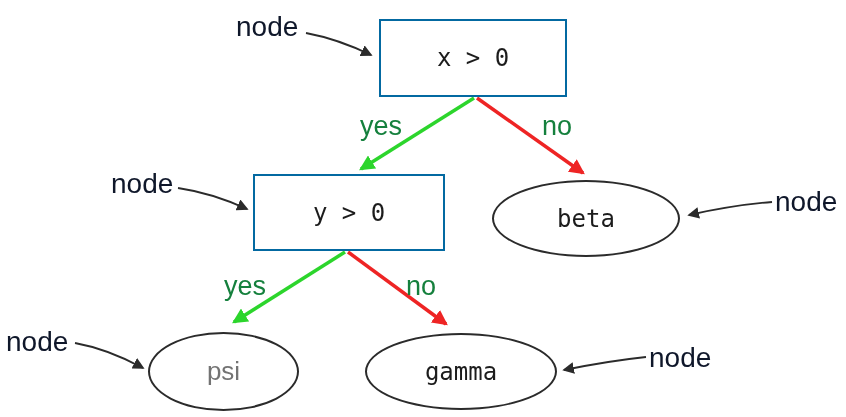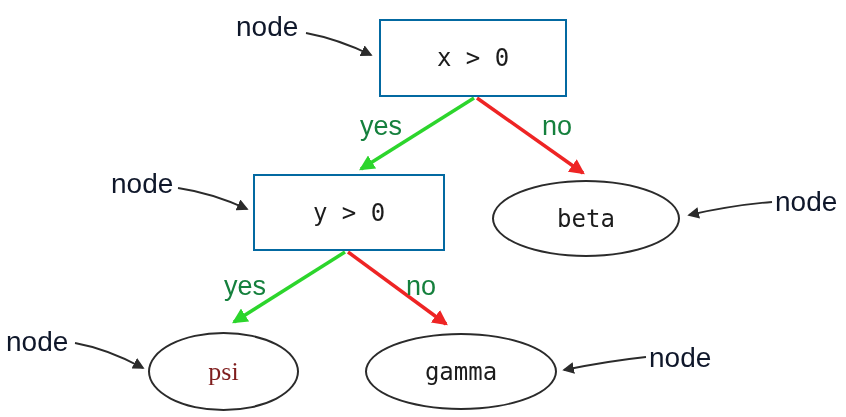--- a/index.html
+++ b/index.html
@@ -32,23 +32,23 @@
     border: 2px solid #2b2b2b;
     border-radius: 50%;
   }
   .mono-label {
     font-family: "DejaVu Sans Mono", monospace;
     font-size: 24px;
     color: #1c1c1c;
     white-space: pre;
   }
   .sans-node-label {
-    font-family: Liberation Serif, serif;
+    font-family: Liberation Sans, sans-serif;
     font-size: 26px;
-    color: #7f1d1d;
+    color: #737373;
     text-align: center;
   }
   .edge-label {
     position: absolute;
     transform: translate(-50%, -50%);
     font-size: 27px;
     color: #15803d;
     line-height: 1;
   }
   .annotation-label {

